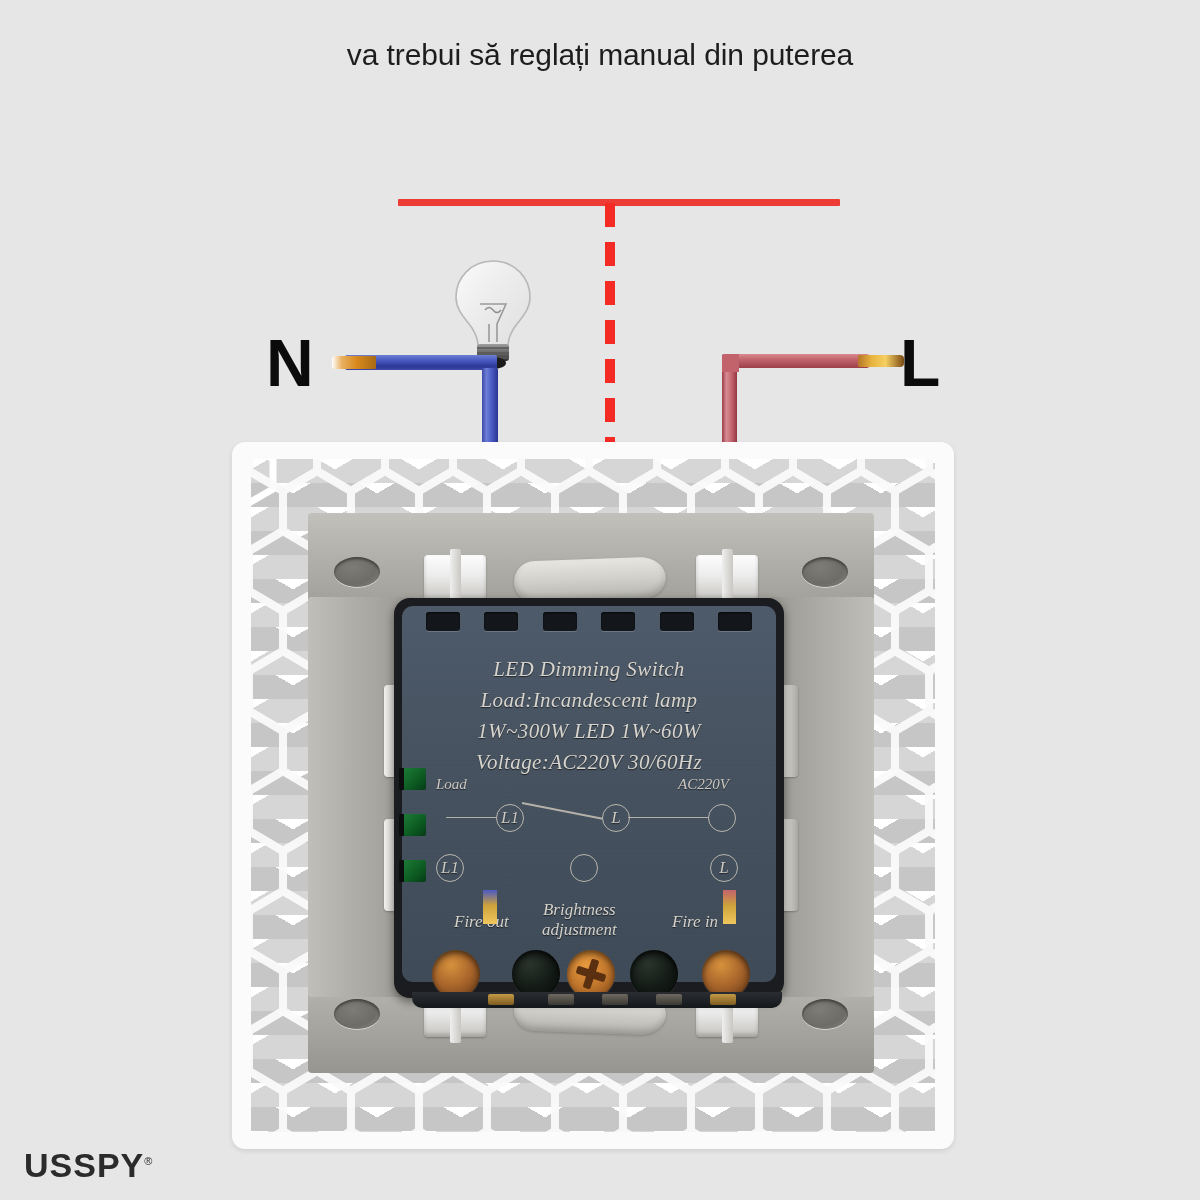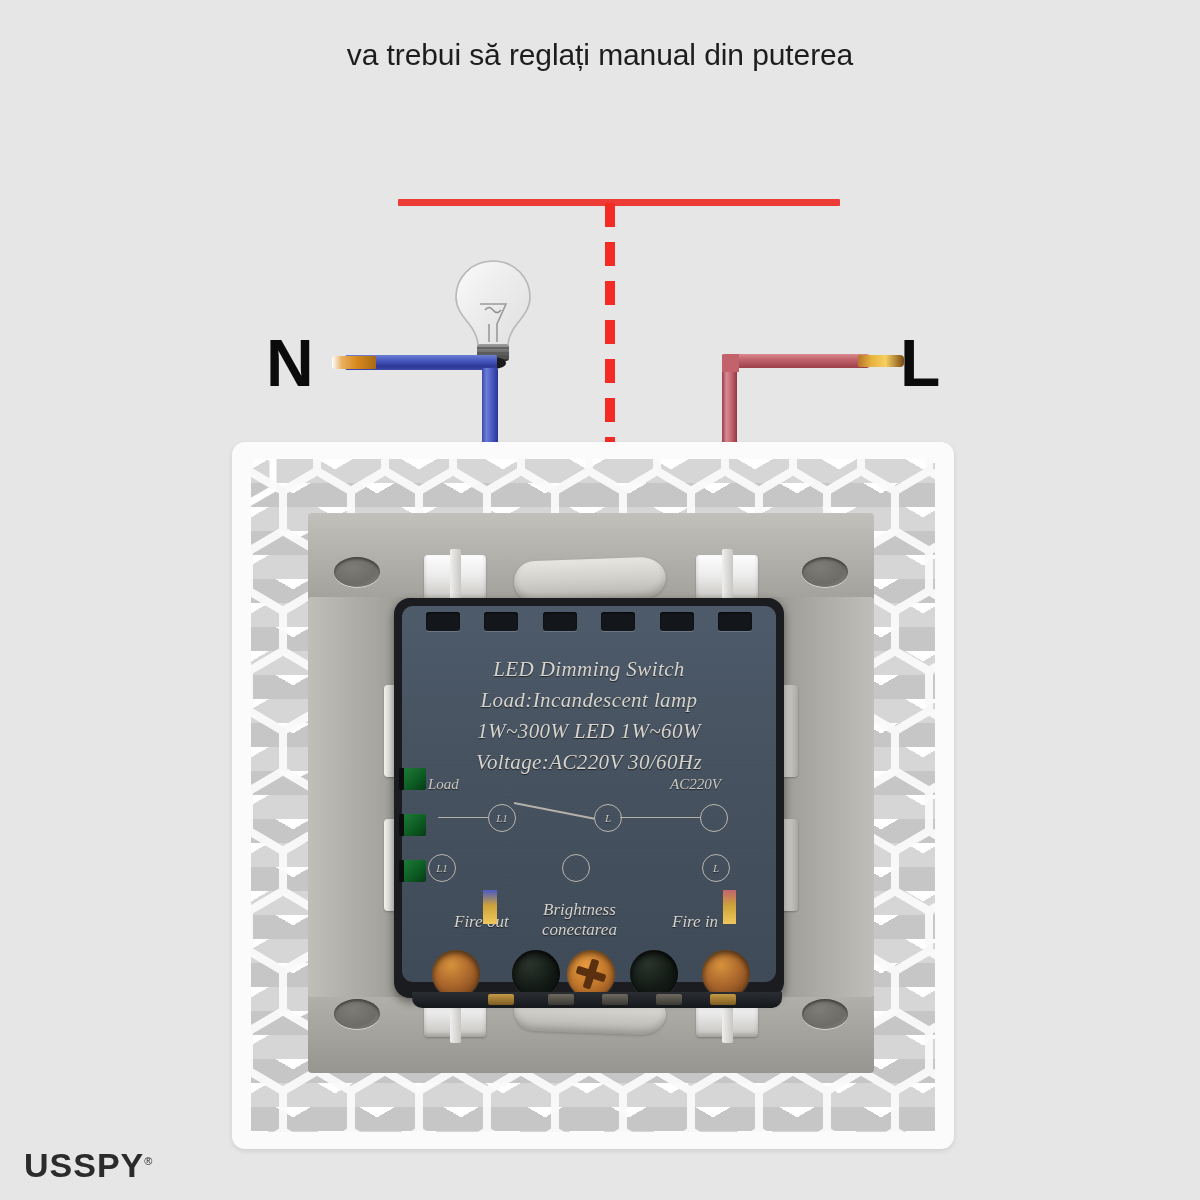--- a/index.html
+++ b/index.html
@@ -334,39 +334,39 @@
     color: #d7d4cd;
     font-family: "Liberation Serif", serif;
     font-size: 21px;
     line-height: 31px;
     text-shadow: 0 1px 1px rgba(0,0,0,0.6);
     letter-spacing: 0.4px;
   }
   #module-text .ml { display:block; white-space: nowrap; }
 
   
-  #schematic { position: absolute; left: 0; top: 168px; width: 374px; height: 130px; }
+  #schematic { position: absolute; left: 8px; top: 168px; width: 374px; height: 130px; }
   .sch-label {
     position: absolute;
     color: #cbc8c1;
     font-family: "Liberation Serif", serif;
     font-size: 15px;
     text-shadow: 0 1px 1px rgba(0,0,0,0.55);
     white-space: nowrap;
   }
   #sch-load    { left: 26px;  top: 2px; }
   #sch-ac220   { left: 268px; top: 2px; }
   .sch-circle {
     position: absolute;
     width: 26px; height: 26px;
     border: 1.4px solid #b9b6af;
     border-radius: 50%;
     color: #cbc8c1;
     font-family: "Liberation Serif", serif;
-    font-size: 11px;
+    font-size: 17px;
     text-align: center;
     line-height: 26px;
     text-shadow: 0 1px 1px rgba(0,0,0,0.55);
   }
   #circ-l1a { left: 86px;  top: 30px; }
   #circ-la  { left: 192px; top: 30px; }
   #circ-emp { left: 298px; top: 30px; }
   #circ-l1b { left: 26px;  top: 80px; }
   #circ-mid { left: 160px; top: 80px; }
   #circ-lb  { left: 300px; top: 80px; }
@@ -749,21 +749,21 @@
       <div class="sch-circle" id="circ-la">L</div>
       <div class="sch-circle" id="circ-emp"></div>
       <div class="sch-circle" id="circ-l1b">L1</div>
       <div class="sch-circle" id="circ-mid"></div>
       <div class="sch-circle" id="circ-lb">L</div>
     </div>
 
     <div class="bottom-label" id="lbl-fire-out">Fire out</div>
     <div class="bottom-label" id="lbl-bright">
       <span style="display:block">Brightness</span>
-      <span style="display:block">conectarea</span>
+      <span style="display:block">adjustment</span>
     </div>
     <div class="bottom-label" id="lbl-fire-in">Fire in</div>
 
     <div id="terminals">
       <div class="term term-brass" id="term-1"></div>
       <div class="term term-dark" id="term-2"></div>
       <div class="term term-pot" id="term-3">
         <div class="pot-cross-h"></div>
         <div class="pot-cross-v"></div>
       </div>

